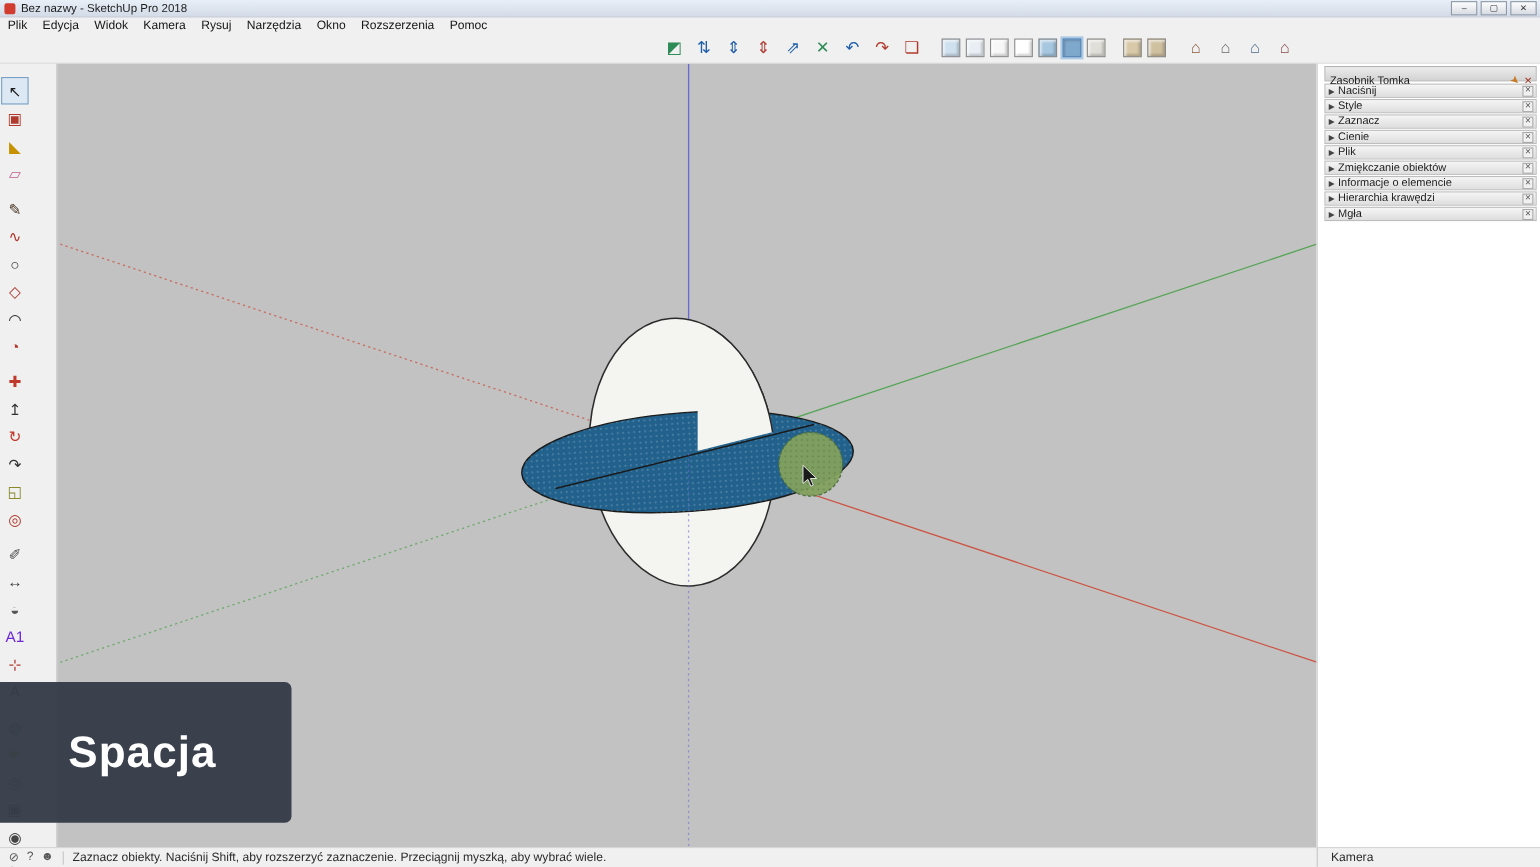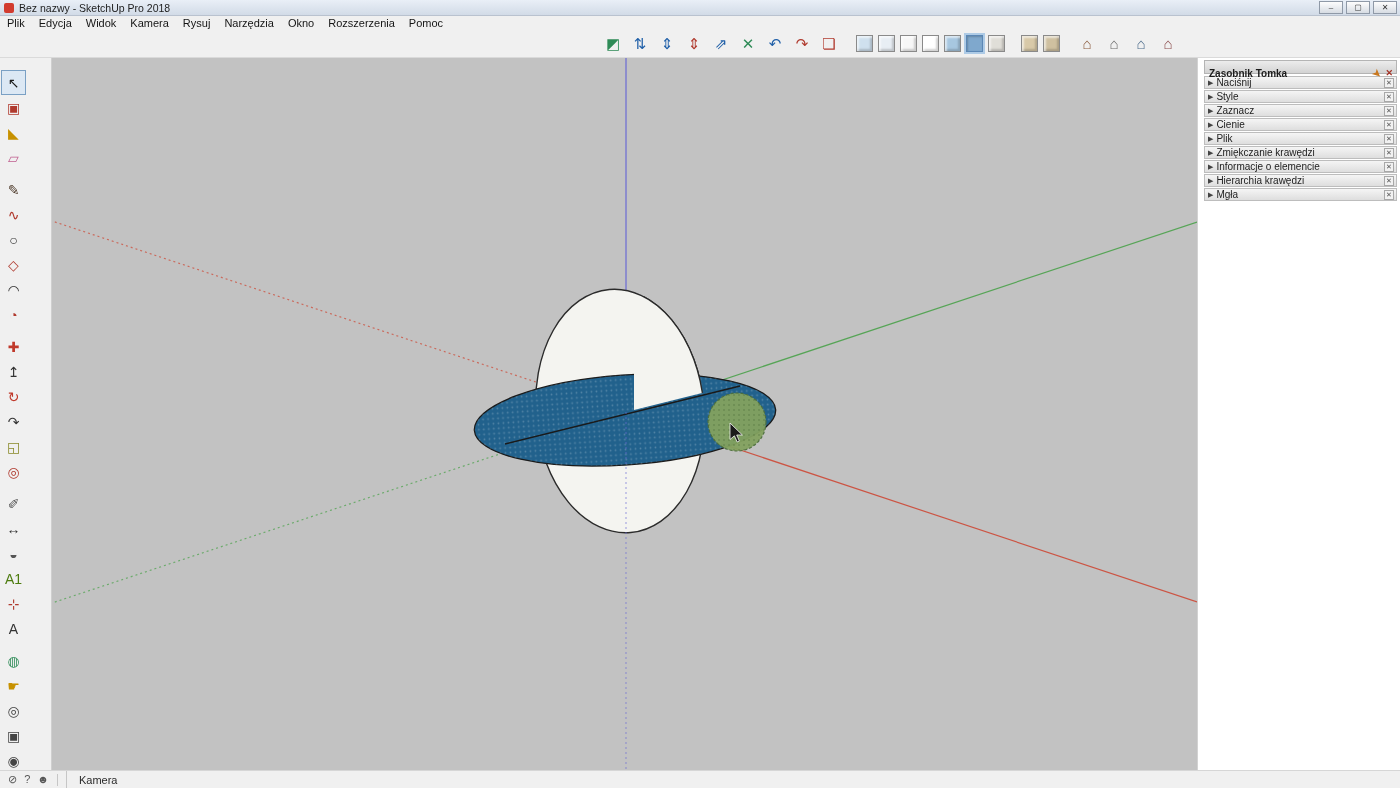--- a/index.html
+++ b/index.html
@@ -45,21 +45,21 @@
 
   
   .viewport { position:absolute; left:52px; top:58px; width:1145px; height:712px;
     background:#c2c2c2; overflow:hidden; }
 
   
   .right-panel { position:absolute; left:1197px; top:58px; width:203px; height:712px;
     background:#ffffff; border-left:1px solid #d2d2d2; padding:2px 3px 0 6px; }
   .panel-header { height:14px; background:linear-gradient(#ececec,#d3d3d3);
     border:1px solid #b4b4b4; display:flex; align-items:center; font-size:10px;
-    color:#1c1c1c; padding:12px 3px 0 4px; margin-bottom:2px;font-weight:bold; }
+    color:#1c1c1c; padding:12px 3px 0 4px; margin-bottom:2px; }
   .ph-title { flex:1; white-space:nowrap; }
   .pin-icon { color:#c87820; font-size:10px; transform:rotate(42deg); margin-right:4px; }
   .panel-close { color:#a33327; font-size:9px; }
   .section-bar { height:13px; background:linear-gradient(#f5f5f5,#dedede);
     border:1px solid #bdbdbd; display:flex; align-items:center; font-size:10px;
     color:#1c1c1c; padding:0 2px 0 3px; margin-bottom:1px; }
   .sec-arrow { font-size:7px; color:#444; margin-right:3px; }
   .sec-label { flex:1; white-space:nowrap; }
   .sec-btn { width:10px; height:10px; border:1px solid #a8a8a8; background:#f1f1f1;
     font-size:7px; line-height:8px; text-align:center; color:#555; }
@@ -283,21 +283,21 @@
 
       <div class="tool">
         <span style="color: rgb(51, 51, 51);">↔</span>
       </div>
 
       <div class="tool">
         <span style="color: rgb(85, 85, 85);">◒</span>
       </div>
 
       <div class="tool">
-        <span style="color: #4d7c0f;">A1</span>
+        <span style="color: #6d28d9;">A1</span>
       </div>
 
       <div class="tool">
         <span style="color: rgb(176, 58, 46);">⊹</span>
       </div>
 
       <div class="tool">
         <span style="color: rgb(51, 51, 51);">A</span>
       </div>
 
@@ -404,21 +404,21 @@
         </div>
 
         <div class="section-bar">
           <span class="sec-arrow">▶</span>
           <span class="sec-label">Plik</span>
           <span class="sec-btn">✕</span>
         </div>
 
         <div class="section-bar">
           <span class="sec-arrow">▶</span>
-          <span class="sec-label">Zmiękczanie krawędzi</span>
+          <span class="sec-label">Zmiękczanie obiektów</span>
           <span class="sec-btn">✕</span>
         </div>
 
         <div class="section-bar">
           <span class="sec-arrow">▶</span>
           <span class="sec-label">Informacje o elemencie</span>
           <span class="sec-btn">✕</span>
         </div>
 
         <div class="section-bar">
@@ -438,20 +438,24 @@
   <div class="statusbar">
     <div class="sb-icons">
 
         <span class="sb-icon">⊘</span>
 
         <span class="sb-icon">?</span>
 
         <span class="sb-icon">☻</span>
       </div>
     <div class="sb-sep"></div>
+    <span class="sb-hint">Zaznacz obiekty. Naciśnij Shift, aby rozszerzyć zaznaczenie. Przeciągnij myszką, aby wybrać wiele.</span>
     <div class="sb-right">
       <span>Kamera</span>
       <input class="measure-input" value="" style="">
     </div>
   </div>
 
+  <div class="shortcut-overlay">
+    <span>Spacja</span>
+  </div>
 
 </div>
 
 </body></html>

